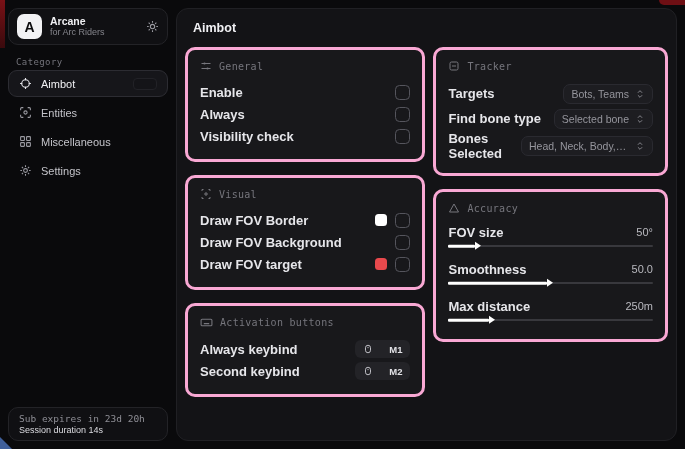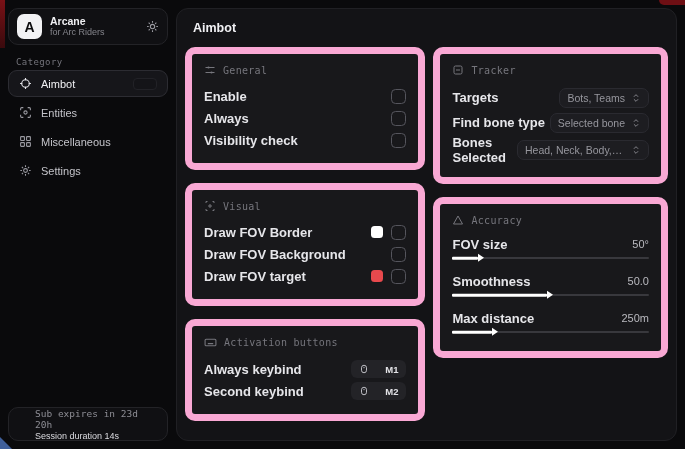--- a/index.html
+++ b/index.html
@@ -41,36 +41,36 @@
   .nav-item {
     height:27px; display:flex; align-items:center; gap:9px; padding:0 10px;
     border-radius:9px; border:1px solid transparent; margin-bottom:2px;
     color:#c4c4ca; font-size:11px; cursor:default;
   }
   .nav-item .nicon { display:flex; color:#9a9aa1; }
   .nav-item.selected { border-color:#2c2c32; background:#16161a; color:#f0f0f3; }
   .nav-item.selected .nicon { color:#e8e8ec; }
   .faint-chip { margin-left:auto; width:24px; height:12px; border:1px solid #222227; border-radius:4px; background:#141418; }
 
-  .foot-card { bottom:8px; height:34px; padding:4px 26px; display:flex; flex-direction:column; justify-content:center; gap:1px; }
+  .foot-card { bottom:8px; height:34px; padding:4px 10px; display:flex; flex-direction:column; justify-content:center; gap:1px; }
   .foot-line1 { font-family:"DejaVu Sans Mono", monospace; font-size:9.5px; color:#8e8e95; }
   .foot-line2 { font-size:9px; font-weight:normal; color:#dcdce1; }
 
   
   .main {
     position:absolute; left:176px; top:8px; width:501px; height:433px;
     background:#131316; border:1px solid #202024; border-radius:12px;
     padding:12px 8px 8px 8px;
   }
   .page-title { font-size:12.5px; font-weight:bold; color:#f1f1f4; padding-left:8px; margin-bottom:12px; }
   .cols { display:flex; gap:8px; align-items:flex-start; }
   .col-l { width:243px; display:flex; flex-direction:column; gap:13px; }
   .col-r { width:237px; display:flex; flex-direction:column; gap:13px; }
   .card {
-    background:#18181b; border:7px solid #f9a8d4; border-radius:10px;
+    background:#18181b; border:3px solid #f9a8d4; border-radius:10px;
     padding:10px 12px 12px 12px;
   }
   .card-head {
     display:flex; align-items:center; gap:7px; margin-bottom:9px;
     font-family:"DejaVu Sans Mono", monospace; font-size:10px; color:#76767d; letter-spacing:.3px;
   }
   .card-head .hicon { display:flex; color:#76767d; }
   .row { display:flex; align-items:center; justify-content:space-between; min-height:22px; }
   .row-label { font-size:13px; font-weight:bold; color:#e6e6ea; }
   .controls { display:flex; align-items:center; gap:8px; }

